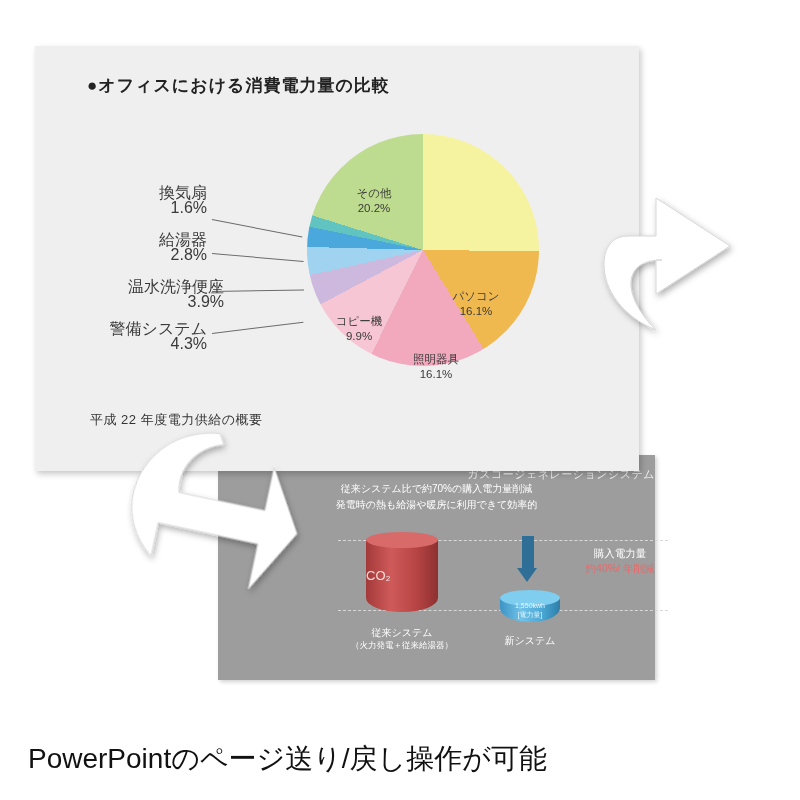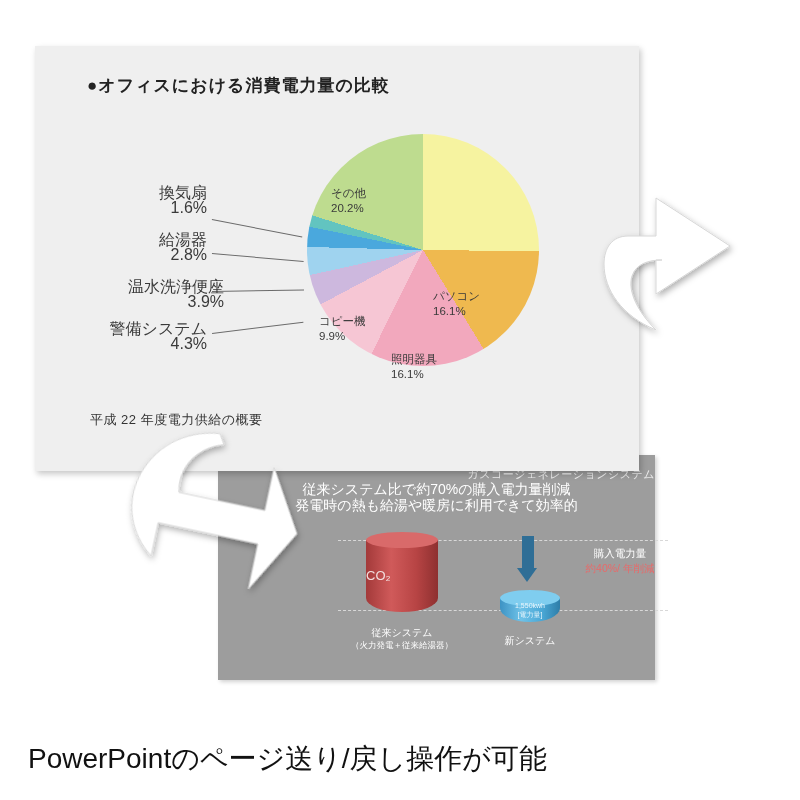--- a/index.html
+++ b/index.html
@@ -39,21 +39,21 @@
     color: #efefef;
     font-size: 11px;
     letter-spacing: .5px;
   }
   .back-lead {
     position: absolute;
     left: 0; right: 0;
     top: 26px;
     text-align: center;
     color: #ffffff;
-    font-size: 14px;
+    font-size: 10px;
     line-height: 16px;
   }
   .back-diagram {
     position: absolute;
     left: 0; top: 75px;
     width: 437px;
     height: 120px;
   }
   .cyl {
     position: absolute;
@@ -159,20 +159,21 @@
     width: 232px;
     height: 232px;
   }
   .pie {
     width: 232px;
     height: 232px;
     border-radius: 50%;
   }
   .slice-label {
     position: absolute;
+    text-align: center;
     font-size: 11.5px;
     color: #3a3a3a;
     line-height: 15px;
     white-space: nowrap;
   }
 
   
   .callout {
     position: absolute;
     text-align: right;

